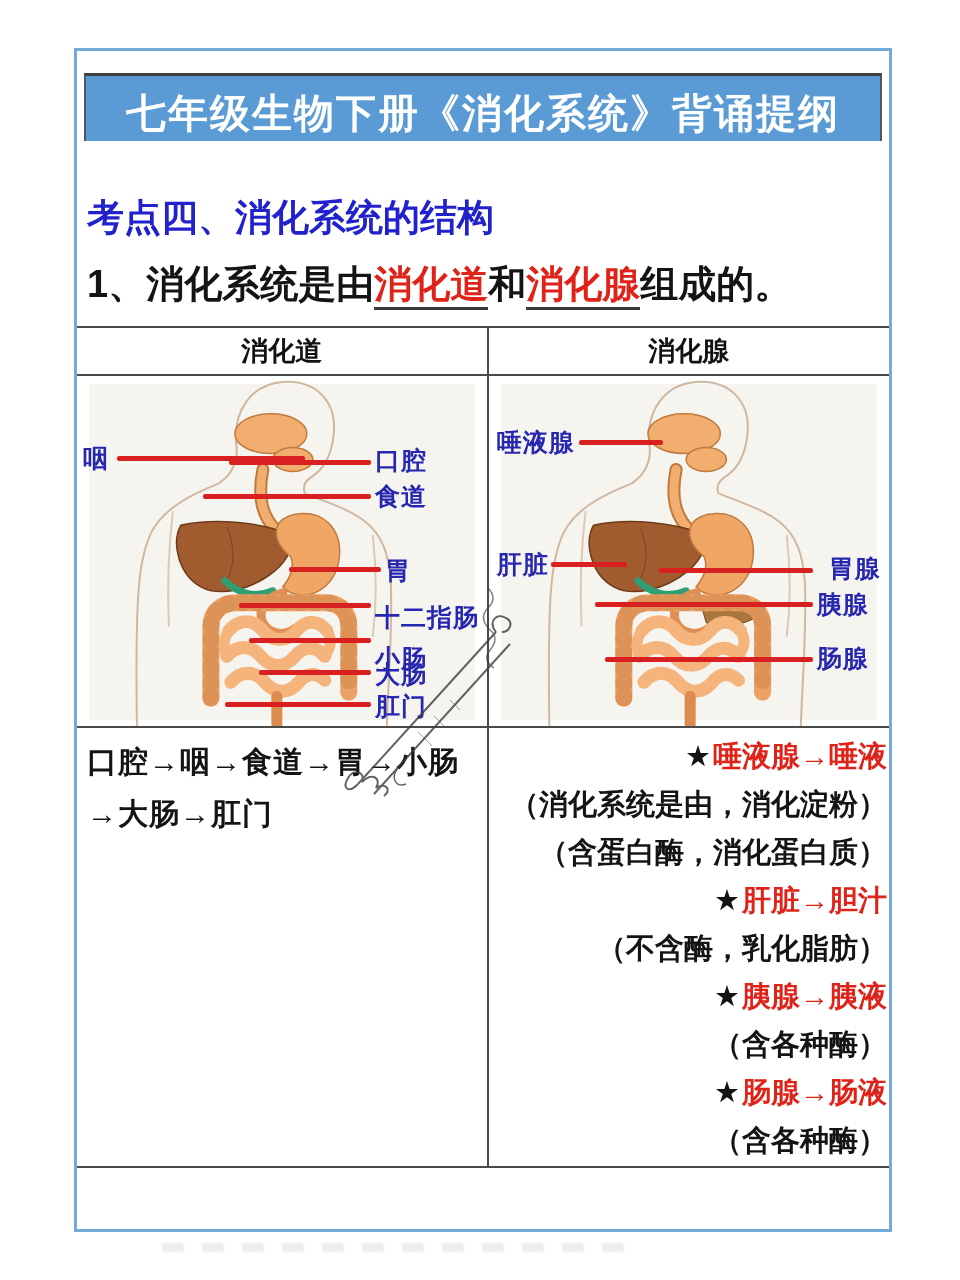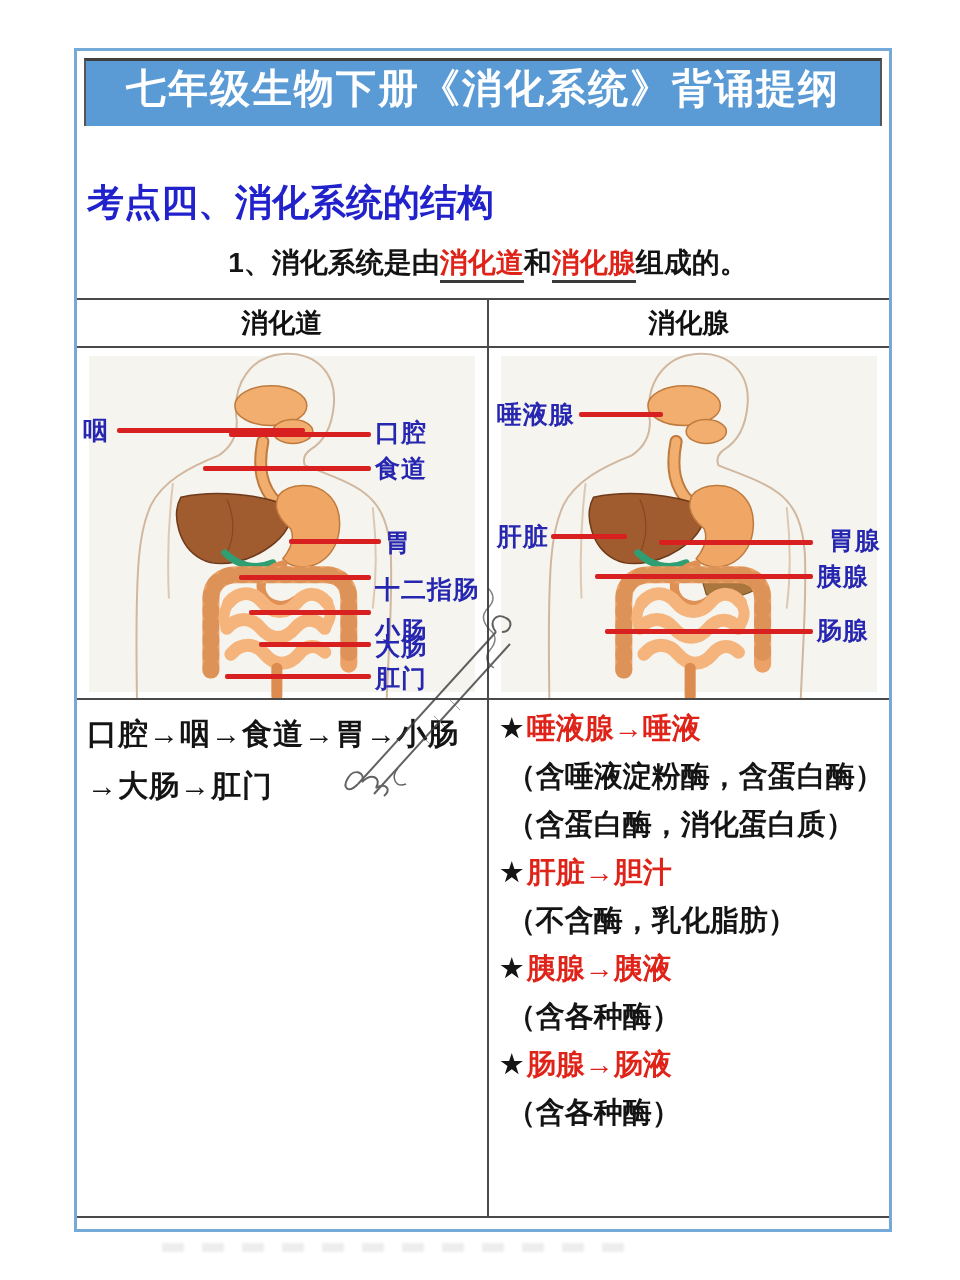--- a/index.html
+++ b/index.html
@@ -2,52 +2,52 @@
 <html><head>
 <meta charset="utf-8">
 <style>
   * { box-sizing: border-box; margin: 0; padding: 0; }
   html,body { width: 960px; height: 1280px; background: #ffffff;
     font-family: "Liberation Sans", "DejaVu Sans", sans-serif; position: relative; }
 
   .page-frame { position: absolute; left: 74px; top: 48px; width: 818px; height: 1184px;
     border: 3px solid #74a9d8; background: #ffffff; }
 
-  .banner { margin: 7px 7px 0 7px; height: 68px; background: #5b9bd5;
+  .banner { margin: 22px 7px 0 7px; height: 68px; background: #5b9bd5;
     border-top: 3px solid #3f3f3f; border-left: 2px solid #555; border-right: 2px solid #555;
-    display: flex; align-items: flex-start; justify-content: center; }
+    display: flex; align-items: flex-end; justify-content: center; }
   .banner-title { color: #ffffff; font-size: 40px; font-weight: 700; letter-spacing: 2px; }
 
   .section-heading { margin: 52px 0 0 10px; color: #2222cc; font-size: 37px; font-weight: 700; }
 
-  .intro-line { margin: 16px 0 0 10px; font-size: 28px; font-weight: 600; color: #141414; text-align: center; }
+  .intro-line { margin: 16px 0 0 10px; font-size: 38px; font-weight: 600; color: #141414; }
   .intro-line .em { color: #df2319; font-weight: 700; border-bottom: 3px solid #3a3a3a; padding-bottom: 2px; }
 
   .sheet-table { margin-top: 16px; width: 100%; border-top: 2px solid #4a4a4a;
     border-bottom: 2px solid #4a4a4a; }
   .t-row { display: flex; }
   .cell-l { width: 50.7%; border-right: 2px solid #4a4a4a; position: relative; }
   .cell-r { width: 49.3%; position: relative; }
   .row-head { height: 48px; border-bottom: 2px solid #4a4a4a; }
   .row-head .cell-l, .row-head .cell-r { display: flex; align-items: center; justify-content: center;
     font-size: 27px; font-weight: 700; color: #111; }
   .row-diag { height: 352px; border-bottom: 2px solid #4a4a4a; }
-  .row-body { height: 516px; }
+  .row-body { height: 438px; }
 
   .diagram { position: absolute; inset: 0; overflow: hidden; }
   .diagram .bg { position: absolute; left: 12px; right: 12px; top: 8px; bottom: 6px; background: #f5f4ef; }
   .diagram svg.body-art { position: absolute; inset: 0; width: 100%; height: 100%; }
   .organ-label { position: absolute; color: #2626b0; font-size: 25px; font-weight: 700;
     letter-spacing: 1px; white-space: nowrap; }
   .pointer-line { position: absolute; height: 5px; background: #d92020; border-radius: 2px; }
 
   .route-text { position: absolute; inset: 0; padding: 8px 4px 0 10px; font-size: 30px;
     font-weight: 600; color: #141414; line-height: 52px; letter-spacing: 1px; }
 
-  .gland-list { position: absolute; inset: 0; padding: 4px 2px 0 10px; }
+  .gland-list { position: absolute; inset: 0; padding: 4px 2px 0 10px; text-align: right; }
   .gl-line { display: block; height: 48px; line-height: 48px; font-size: 29px; white-space: nowrap; }
   .gl-title .star { color: #141414; font-weight: 700; margin-right: 2px; }
   .gl-title .t { color: #df2319; font-weight: 700; }
   .gl-note { color: #141414; font-weight: 600; padding-left: 8px; }
 
   .watermark { position: absolute; left: 338px; top: 582px; width: 190px; height: 215px;
     opacity: 0.8; pointer-events: none; }
   .faint-footer { position: absolute; left: 162px; top: 1243px; width: 468px; height: 9px;
     background: repeating-linear-gradient(90deg, #d9d9d9 0 22px, transparent 22px 40px);
     opacity: 0.45; filter: blur(1px); }
@@ -199,21 +199,21 @@
       </div>
     </div>
 
     <div class="t-row row-body">
       <div class="cell-l">
         <div class="route-text">口腔→咽→食道→胃→小肠→大肠→肛门</div>
       </div>
       <div class="cell-r">
         <div class="gland-list">
           <span class="gl-line gl-title"><span class="star">★</span><span class="t">唾液腺→唾液</span></span>
-          <span class="gl-line gl-note">（含唾液淀粉酶，含蛋白酶）</span>
+          <span class="gl-line gl-note">（消化系统是由，消化淀粉）</span>
           <span class="gl-line gl-note">（含蛋白酶，消化蛋白质）</span>
           <span class="gl-line gl-title"><span class="star">★</span><span class="t">肝脏→胆汁</span></span>
           <span class="gl-line gl-note">（不含酶，乳化脂肪）</span>
           <span class="gl-line gl-title"><span class="star">★</span><span class="t">胰腺→胰液</span></span>
           <span class="gl-line gl-note">（含各种酶）</span>
           <span class="gl-line gl-title"><span class="star">★</span><span class="t">肠腺→肠液</span></span>
           <span class="gl-line gl-note">（含各种酶）</span>
         </div>
       </div>
     </div>

